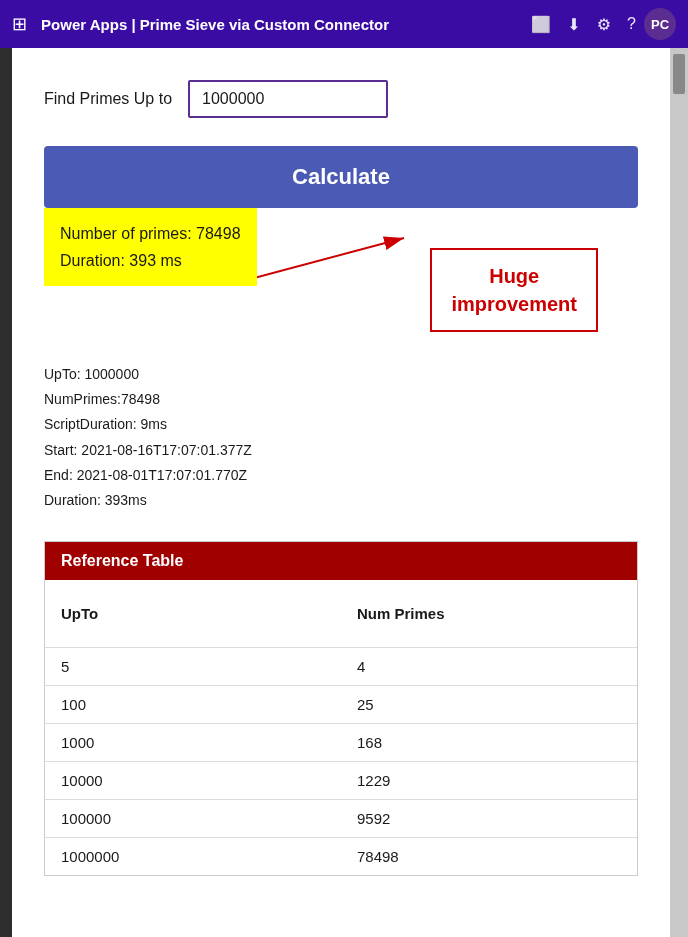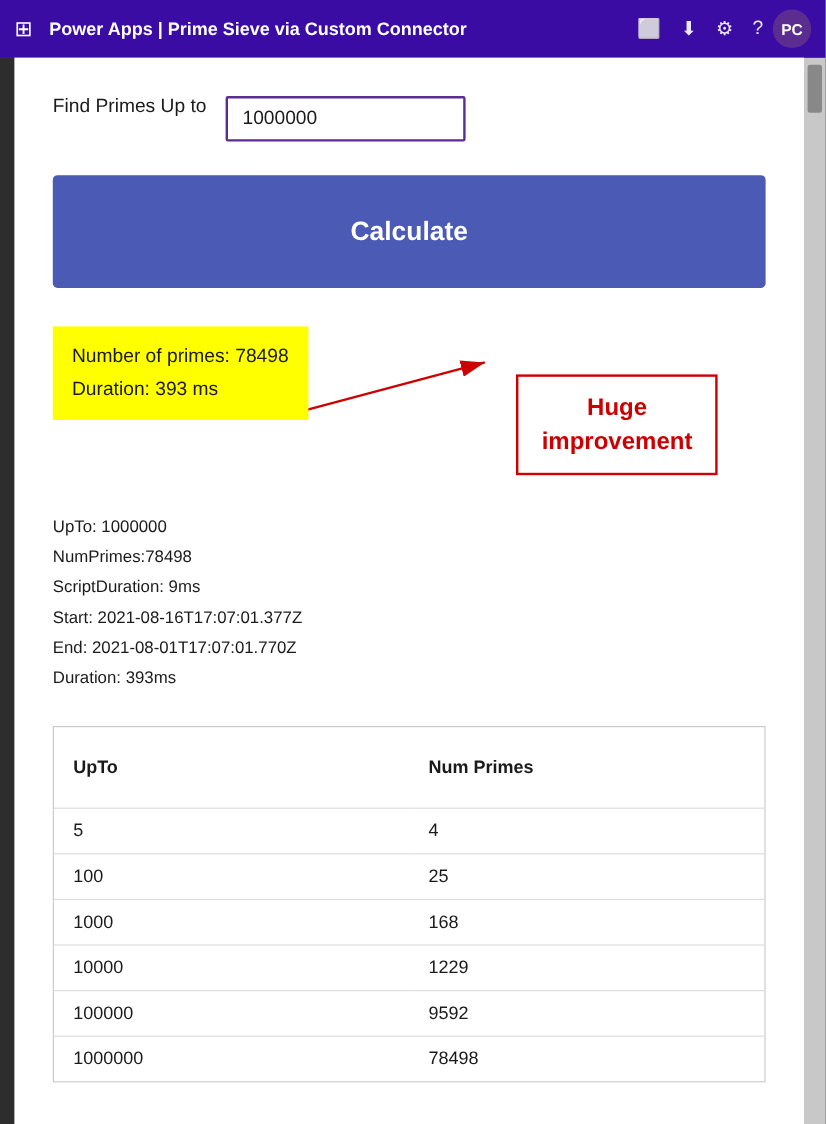--- a/index.html
+++ b/index.html
@@ -94,21 +94,21 @@
       width: 12px;
       height: 40px;
       background: #888;
       border-radius: 2px;
       margin-top: 2px;
     }
 
     
     .find-primes-row {
       display: flex;
-      align-items: flex-start;
+      align-items: center;
       gap: 16px;
       margin-bottom: 28px;
     }
     .find-primes-label {
       font-size: 16px;
       color: #1a1a1a;
       white-space: nowrap;
     }
     .find-primes-input {
       border: 2px solid #5c2d91;
@@ -120,25 +120,24 @@
       color: #1a1a1a;
     }
 
     
     .calculate-btn {
       background: #4a5ab5;
       color: white;
       border: none;
       border-radius: 4px;
       width: 100%;
-      padding: 34px;
+      padding: 18px;
       font-size: 22px;
       font-weight: 600;
       cursor: pointer;
-      margin-bottom: 32px;
     }
 
     
     .result-annotation-area {
       position: relative;
       margin-bottom: 24px;
       min-height: 130px;
     }
 
     .result-box {
@@ -284,20 +283,21 @@
       <div>UpTo: 1000000</div>
       <div>NumPrimes:78498</div>
       <div>ScriptDuration: 9ms</div>
       <div>Start: 2021-08-16T17:07:01.377Z</div>
       <div>End: 2021-08-01T17:07:01.770Z</div>
       <div>Duration: 393ms</div>
     </div>
 
     
     <div class="ref-table-container">
+      <div class="ref-table-header">Reference Table</div>
       <table class="ref-table">
         <thead>
           <tr>
             <th class="col-upto">UpTo</th>
             <th class="col-numprimes">Num Primes</th>
           </tr>
         </thead>
         <tbody id="ref-table-body">
         <tr>
       <td>5</td>

